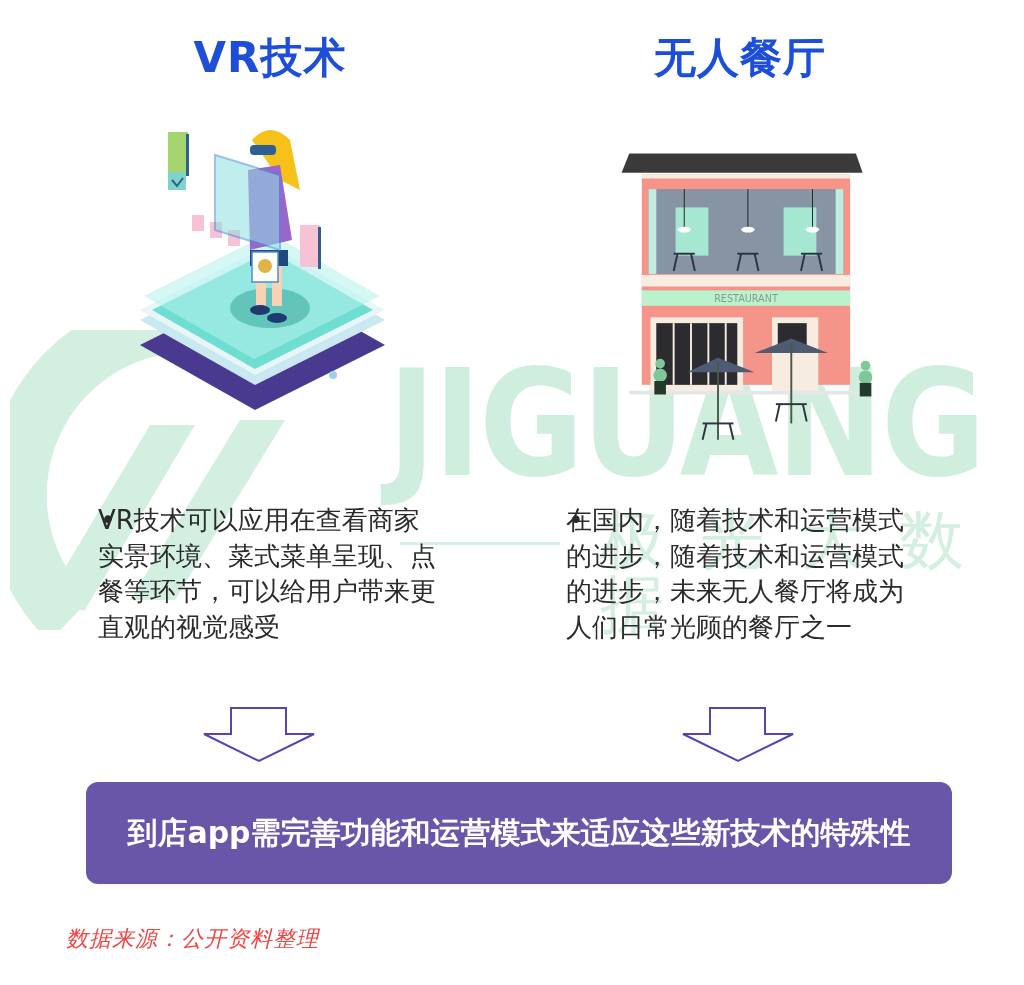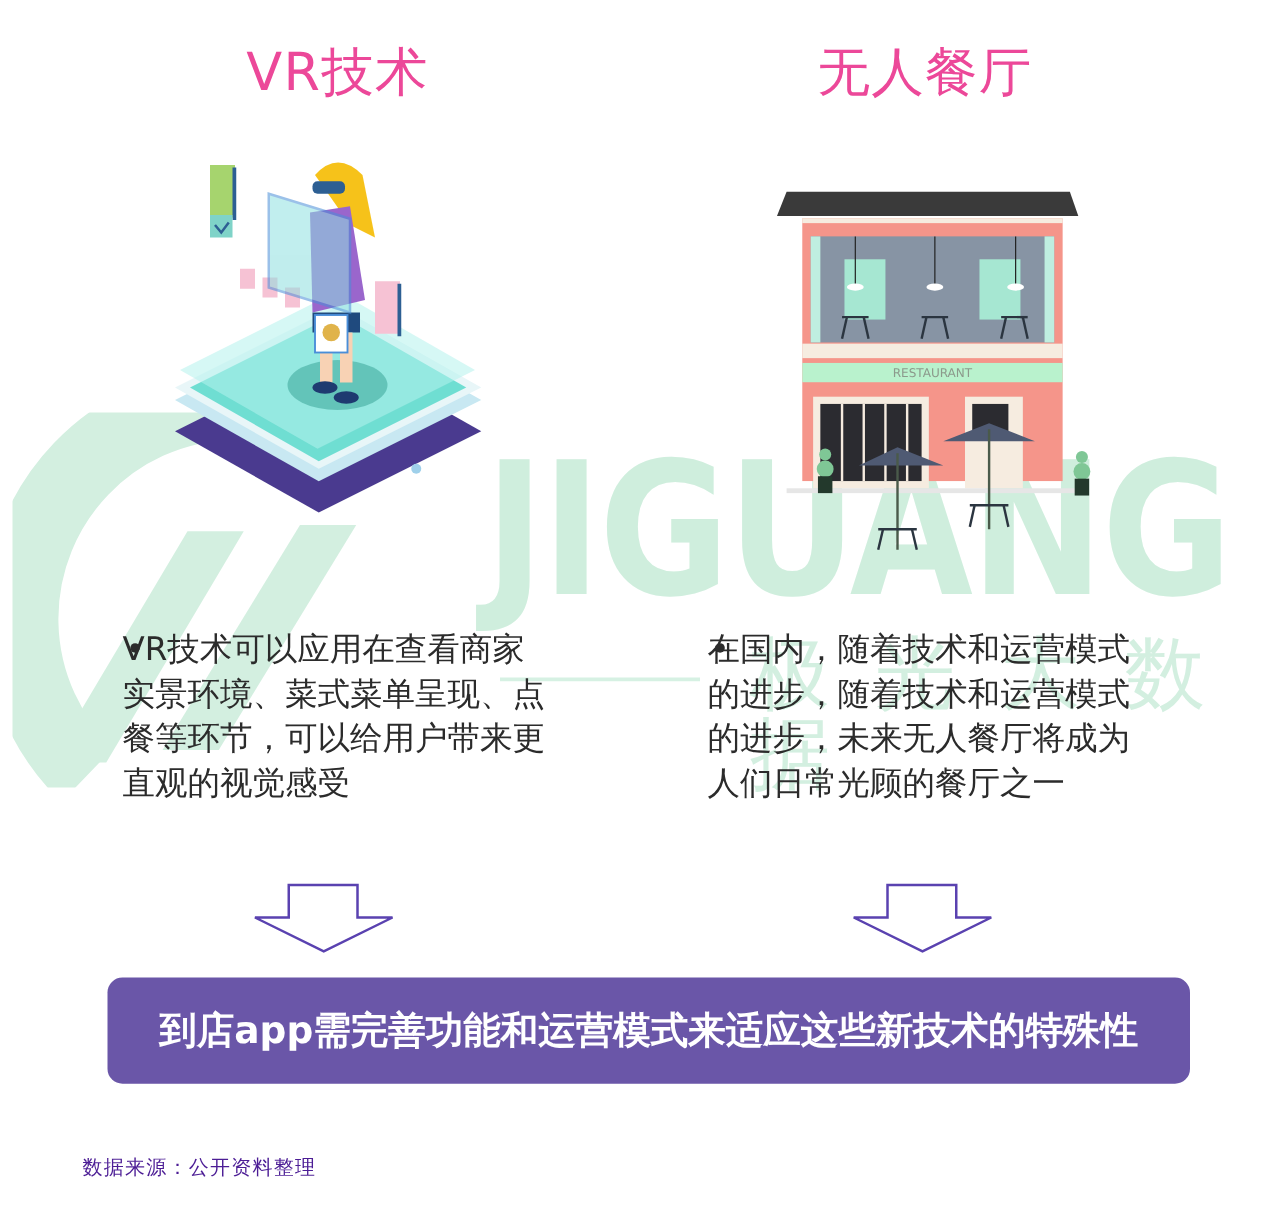--- a/index.html
+++ b/index.html
@@ -15,21 +15,21 @@
     font-weight:bold; font-size:148px; letter-spacing:-2px; color:#cfeedd; line-height:1;
     transform:scaleX(0.86); transform-origin:left top;
   }
   .wm-sub {
     left:600px; top:508px; font-size:64px; color:#d3efe0; letter-spacing:36px; line-height:1;
     font-family:"DejaVu Sans",sans-serif;
   }
   .wm-line { left:400px; top:542px; width:160px; height:3px; background:#d6f1e3; }
 
   .col-title {
-    position:absolute; top:30px; font-size:42px; font-weight:normal; color:#ec4899;
+    position:absolute; top:30px; font-size:42px; font-weight:bold; color:#1d4ed8;
     letter-spacing:1px; line-height:56px; text-align:center;
   }
   .title-left { left:160px; width:220px; }
   .title-right { left:630px; width:220px;text-align:center; }
 
   .illus { position:absolute; }
   .illus-vr { left:130px; top:120px; width:270px; height:330px; }
   .illus-rest { left:610px; top:140px; width:270px; height:320px; }
 
   .bullet-block {
@@ -39,31 +39,31 @@
   .bullet-left { left:98px; }
   .bullet-right { left:566px; }
   .bullet-block .dot { position:absolute; left:0; top:0; width:20px; text-align:center; }
   .bullet-block .txt { display:block; }
 
   .arrow { position:absolute; top:706px; width:114px; height:58px; }
   .arrow-left { left:202px; }
   .arrow-right { left:681px; }
 
   .banner {
-    position:absolute; left:86px; top:782px; width:866px; height:85px;
+    position:absolute; left:86px; top:782px; width:866px; height:102px;
     background:#6a56a8; border-radius:12px;
     display:flex; align-items:center; justify-content:center;
   }
   .banner span {
     color:#ffffff; font-weight:bold; font-size:30px; letter-spacing:0px;
   }
 
   .source {
-    position:absolute; left:66px; top:924px; font-size:16px; 
-    color:#4c1d95; letter-spacing:1px;
+    position:absolute; left:66px; top:924px; font-size:22px; font-style:italic;
+    color:#ef4444; letter-spacing:1px;
   }
 </style>
 </head>
 <body>
 
 <svg class="wm wm-logo" viewBox="0 0 420 300">
   <path d="M60 290 A170 170 0 1 1 300 40" fill="none" stroke="#d3efe0" stroke-width="60"></path>
   <polygon points="30,280 140,95 185,95 75,280" fill="#d3efe0"></polygon>
   <polygon points="120,270 230,90 275,90 165,270" fill="#d3efe0"></polygon>
 </svg>

